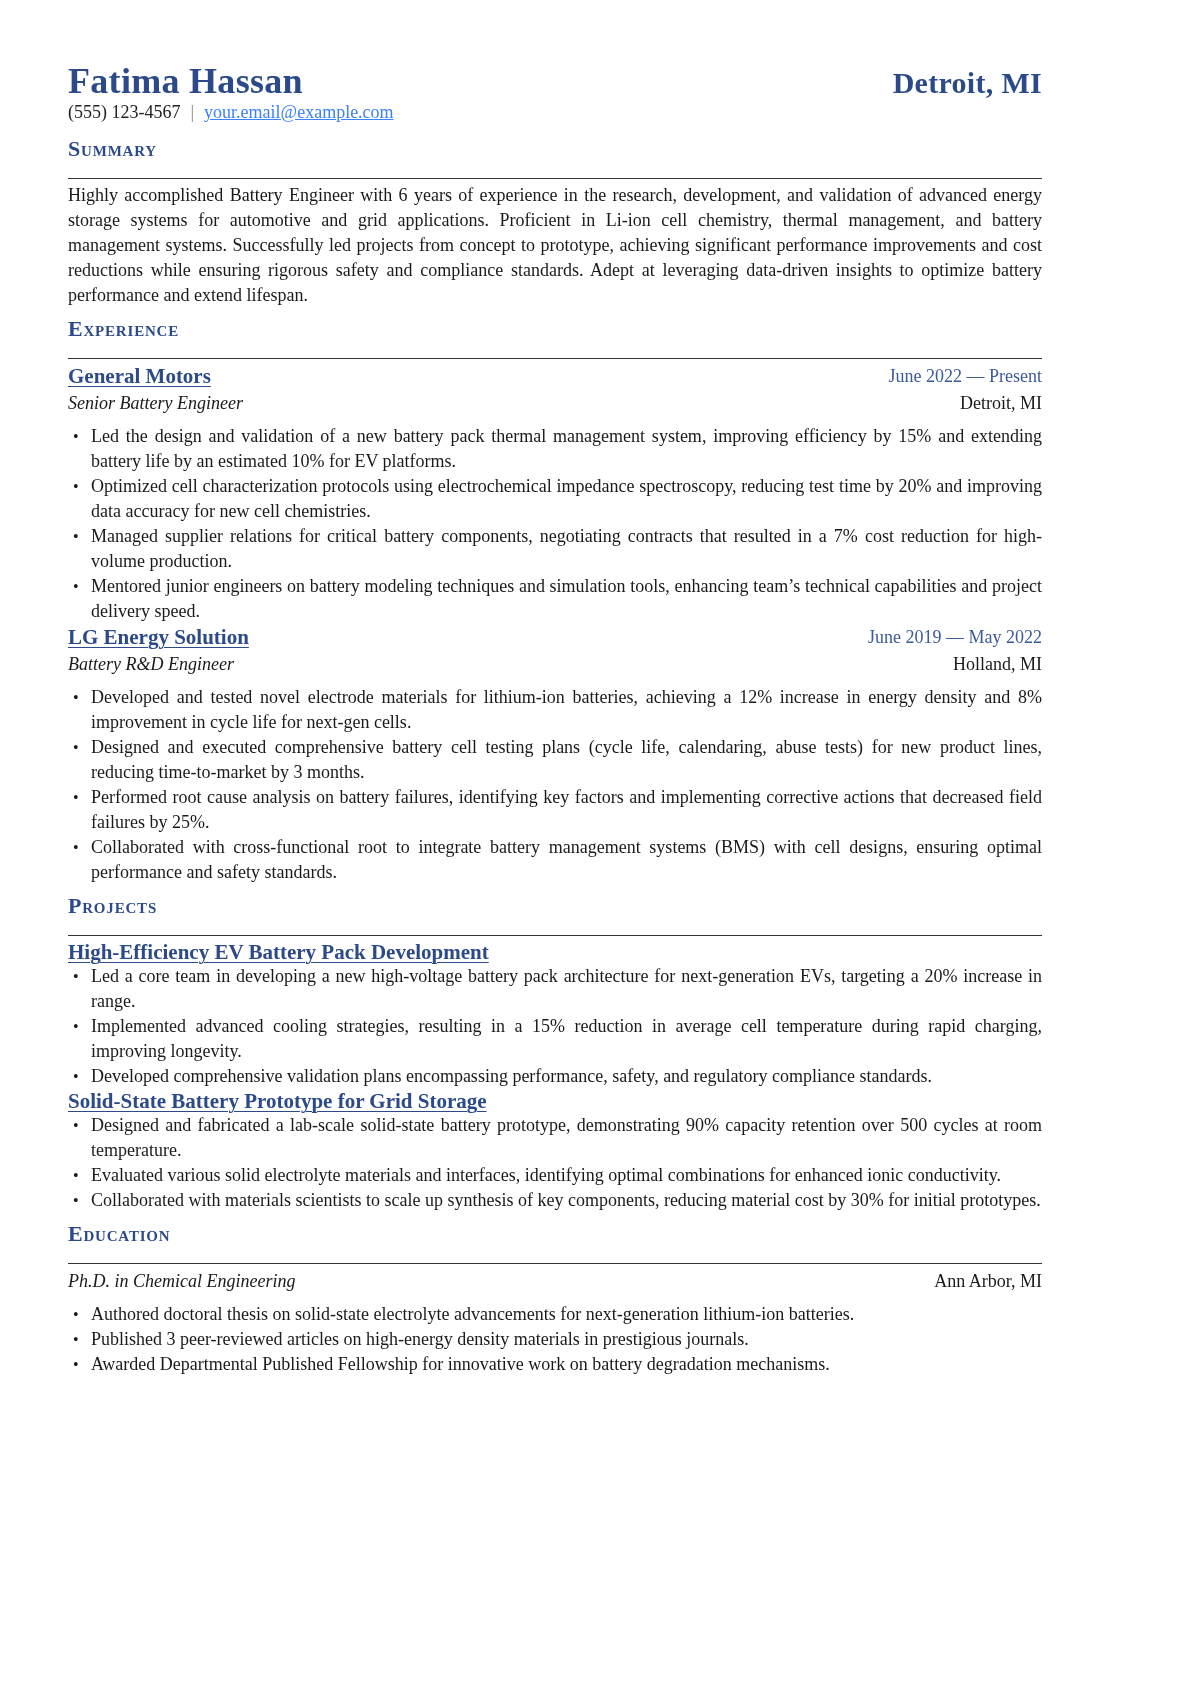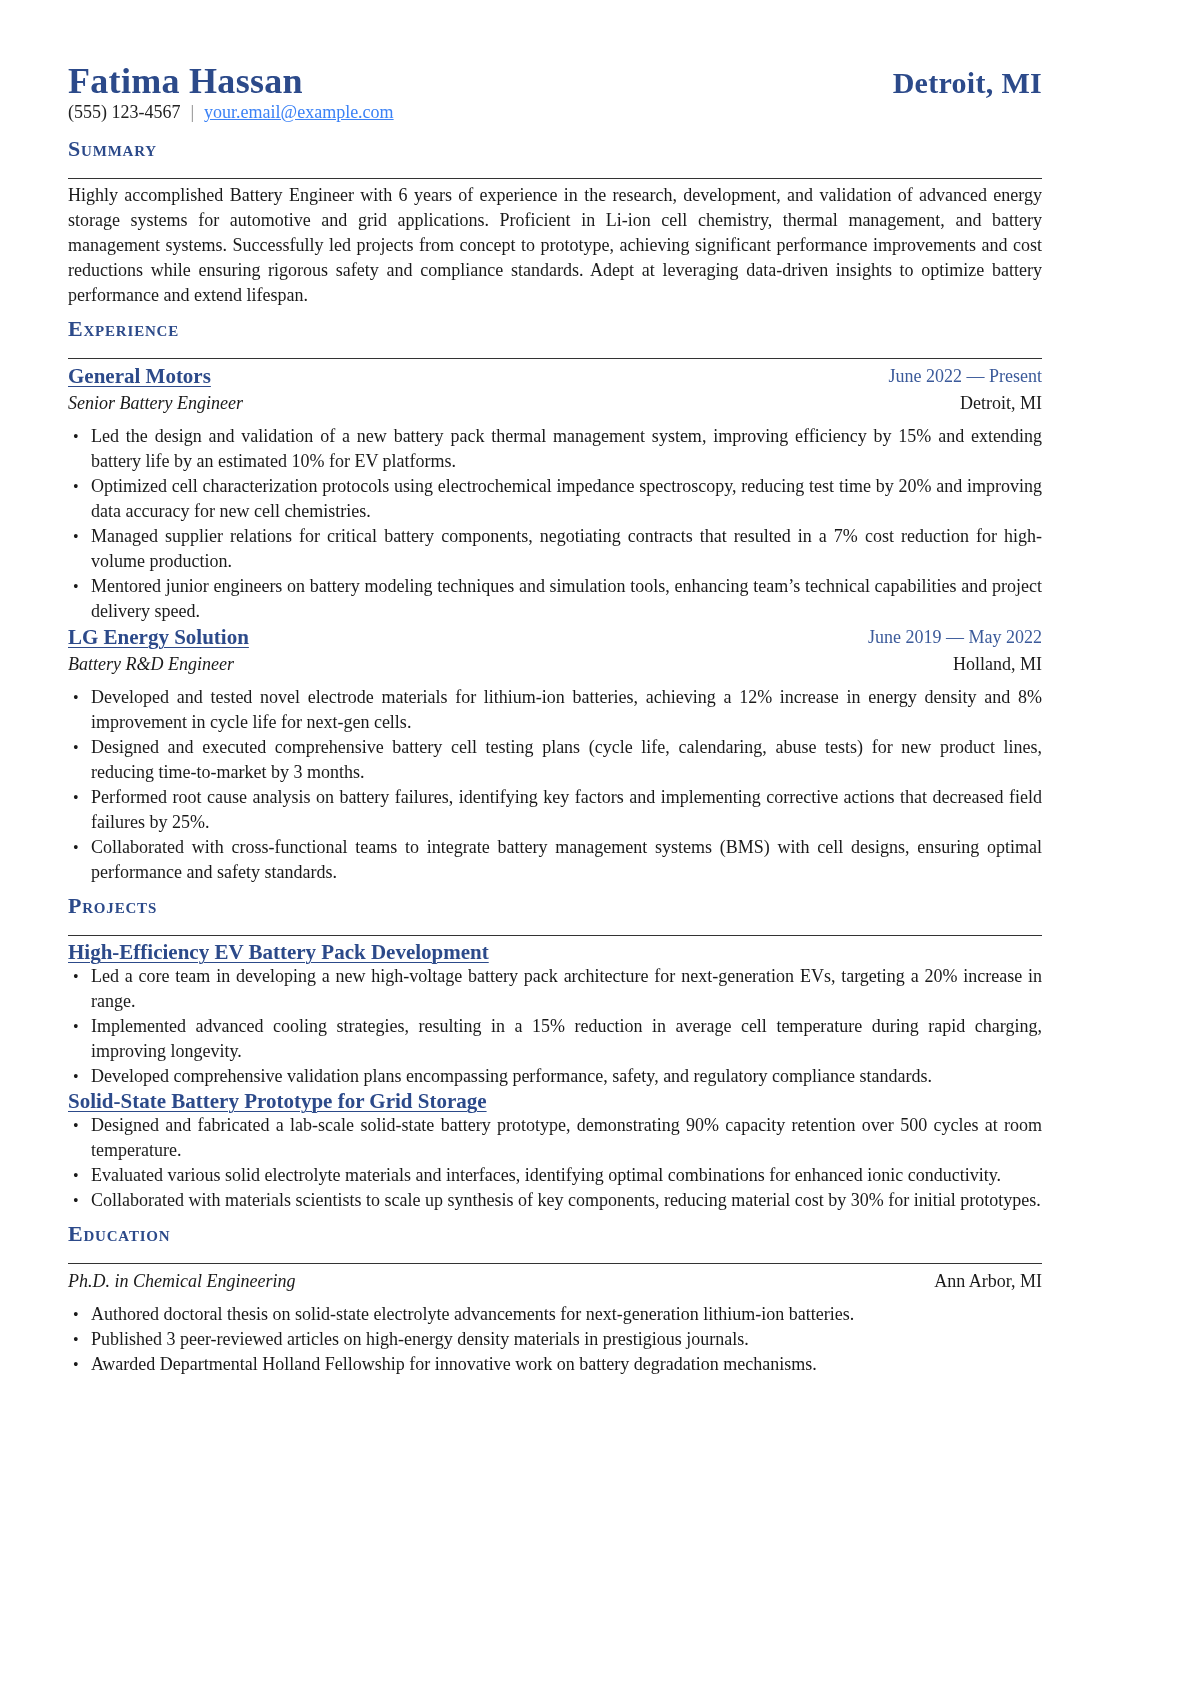--- a/index.html
+++ b/index.html
@@ -178,21 +178,21 @@
       <span class="dates">June 2019 — May 2022</span>
     </div>
     <div class="entry-sub">
       <span class="role">Battery R&amp;D Engineer</span>
       <span class="loc">Holland, MI</span>
     </div>
     <ul class="bullets">
       <li><span class="dot">•</span><span>Developed and tested novel electrode materials for lithium-ion batteries, achieving a 12% increase in energy density and 8% improvement in cycle life for next-gen cells.</span></li>
       <li><span class="dot">•</span><span>Designed and executed comprehensive battery cell testing plans (cycle life, calendaring, abuse tests) for new product lines, reducing time-to-market by 3 months.</span></li>
       <li><span class="dot">•</span><span>Performed root cause analysis on battery failures, identifying key factors and implementing corrective actions that decreased field failures by 25%.</span></li>
-      <li><span class="dot">•</span><span>Collaborated with cross-functional teams to integrate battery management systems (BMS) with cell designs, ensuring optimal performance and safety standards.</span></li>
+      <li><span class="dot">•</span><span>Collaborated with cross-functional root to integrate battery management systems (BMS) with cell designs, ensuring optimal performance and safety standards.</span></li>
     </ul>
   </div>
 
   <div class="section-title">Projects</div>
 
   <div class="entry">
     <a class="project-title">High-Efficiency EV Battery Pack Development</a>
     <ul class="bullets">
       <li><span class="dot">•</span><span>Led a core team in developing a new high-voltage battery pack architecture for next-generation EVs, targeting a 20% increase in range.</span></li>
       <li><span class="dot">•</span><span>Implemented advanced cooling strategies, resulting in a 15% reduction in average cell temperature during rapid charging, improving longevity.</span></li>
@@ -212,17 +212,17 @@
   <div class="section-title">Education</div>
 
   <div class="entry">
     <div class="entry-sub">
       <span class="role">Ph.D. in Chemical Engineering</span>
       <span class="loc">Ann Arbor, MI</span>
     </div>
     <ul class="bullets">
       <li><span class="dot">•</span><span>Authored doctoral thesis on solid-state electrolyte advancements for next-generation lithium-ion batteries.</span></li>
       <li><span class="dot">•</span><span>Published 3 peer-reviewed articles on high-energy density materials in prestigious journals.</span></li>
-      <li><span class="dot">•</span><span>Awarded Departmental Holland Fellowship for innovative work on battery degradation mechanisms.</span></li>
+      <li><span class="dot">•</span><span>Awarded Departmental Published Fellowship for innovative work on battery degradation mechanisms.</span></li>
     </ul>
   </div>
 
 </div>
 
 </body></html>

